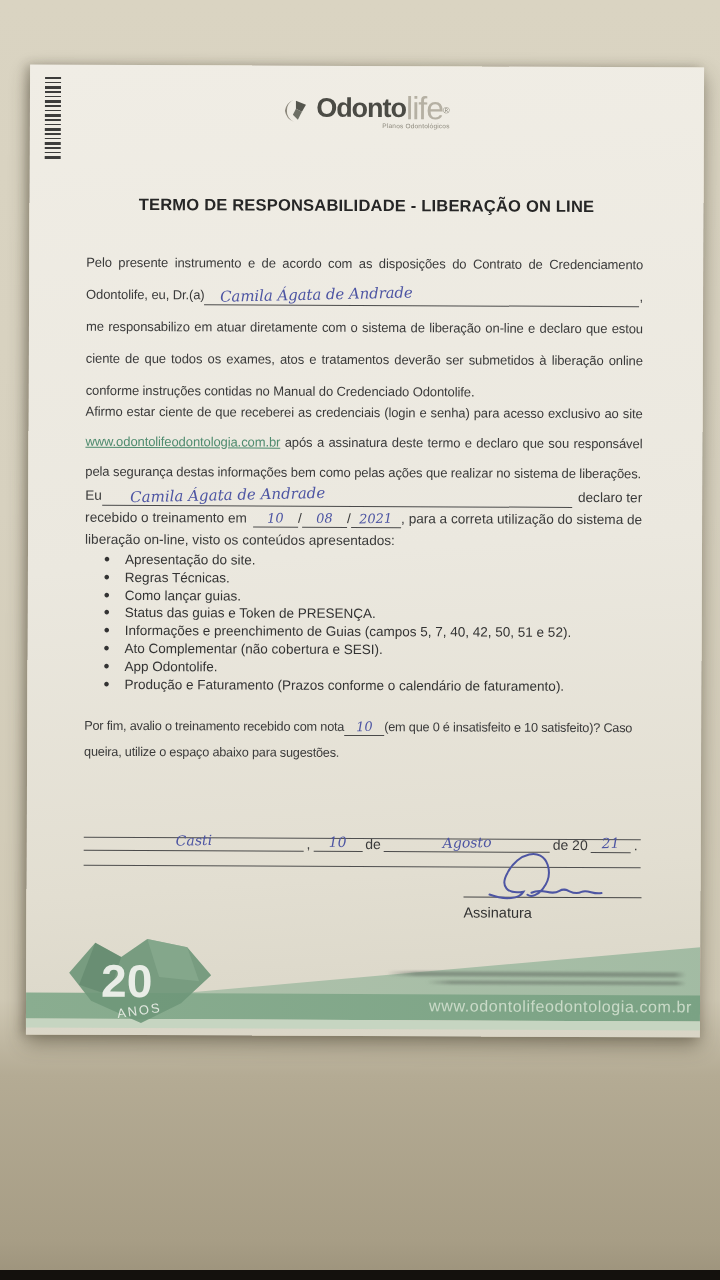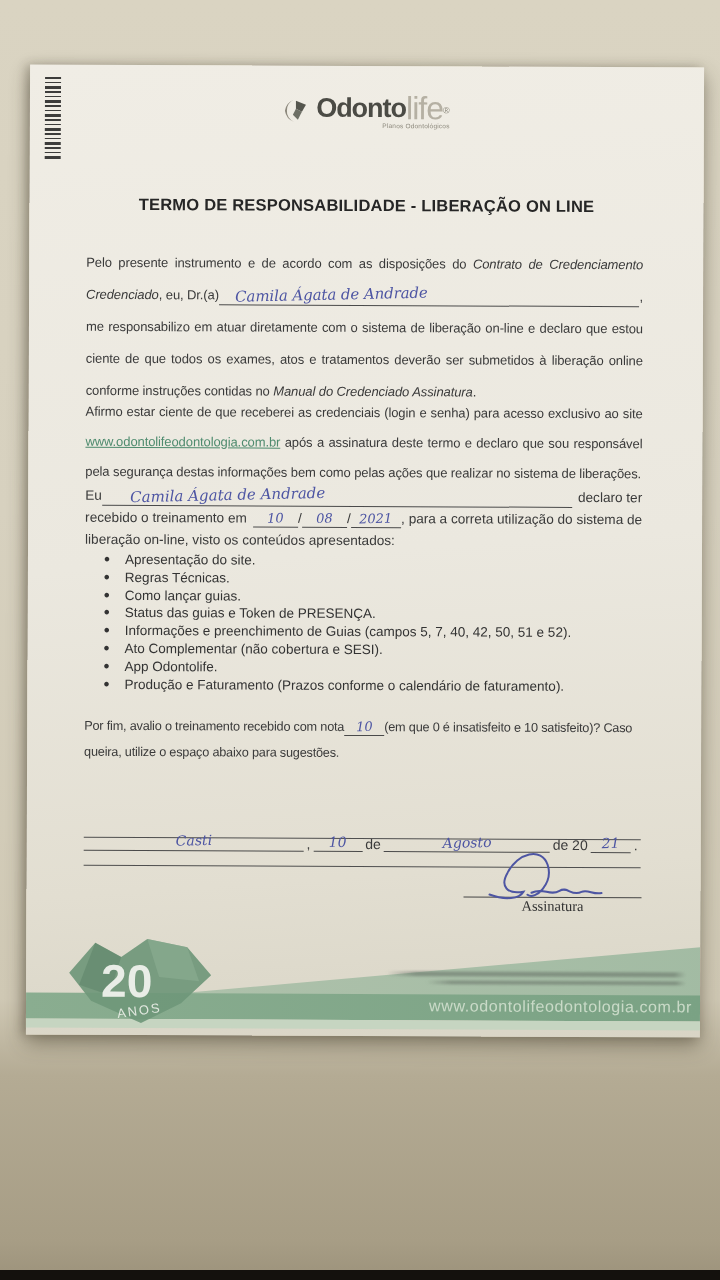--- a/index.html
+++ b/index.html
@@ -28,21 +28,21 @@
   .reg{font-size:9px;color:#8d897d;margin-top:2px;}
   .tagline{font-size:6.5px;color:#8d897d;text-align:right;margin-top:-3px;letter-spacing:.2px;}
   
   .title{position:absolute;top:130px;left:0;width:100%;text-align:center;
     font-size:16.5px;font-weight:bold;color:#262626;letter-spacing:.2px;}
   
   .block{position:absolute;left:57px;width:557px;color:#3a3a3a;}
   .line{position:relative;}
   .just{text-align:justify;text-align-last:justify;}
   .flexline{display:flex;align-items:baseline;white-space:nowrap;}
-  .it{font-style:italic;}
+  .it{}
   .blank{display:inline-flex;align-items:flex-end;border-bottom:1.4px solid #4a4a4a;}
   .grow{flex:1;}
   .hand{font-family:"DejaVu Serif",serif;font-style:italic;color:#4d55a3;
     display:inline-block;transform:rotate(-1.5deg);line-height:1;}
   .p1{top:182px;font-size:13px;letter-spacing:-.1px;}
   .p1 .line{height:32px;line-height:32px;}
   .p2{top:332px;font-size:13px;letter-spacing:-.1px;}
   .p2 .line{height:30px;line-height:30px;}
   .link{color:#4e8b6e;text-decoration:underline;}
   .p3{top:420px;font-size:13.6px;}
@@ -61,21 +61,21 @@
   .dateline{top:762px;height:24px;display:flex;align-items:flex-end;font-size:14px;white-space:nowrap;}
   .dateline .blank{height:100%;}
   .b-city{width:252px;justify-content:center;}
   .b-day{width:56px;justify-content:center;}
   .b-month{width:190px;justify-content:center;}
   .b-year{width:46px;justify-content:center;}
   .dateline span.printed{padding:0 3px;}
   
   .sig{position:absolute;left:437px;top:780px;width:178px;}
   .sigline{border-bottom:1.4px solid #454545;margin-top:-8px;}
-  .siglabel{text-align:center;font-size:14.5px;color:#323232;font-family:Liberation Serif, serif;}
+  .siglabel{font-size:14.5px;color:#323232;margin-top:7px;}
   
   .footer{position:absolute;left:0;right:0;bottom:16px;height:90px;}
   .wedge{position:absolute;left:112px;right:0;bottom:22px;height:58px;
     background:linear-gradient(90deg,#aabfa8,#9cb89f);
     clip-path:polygon(0 100%,100% 10%,100% 100%);opacity:.9;}
   .band{position:absolute;left:0;right:0;bottom:0;height:26px;
     background:linear-gradient(90deg,#8aad90,#7aa284);}
   .pale{position:absolute;left:0;right:0;bottom:-9px;height:9px;background:#c6d5c1;}
   .emblem{position:absolute;left:33px;bottom:-12px;}
   .site{position:absolute;right:8px;bottom:5px;font-size:16px;color:#d2e0cf;
@@ -110,30 +110,30 @@
         <span class="tagline">Planos Odontológicos</span>
       </span>
     </div>
   </div>
 
   <div class="title">TERMO DE RESPONSABILIDADE - LIBERAÇÃO ON LINE</div>
 
   <div class="block p1">
     <div class="line just"><span>Pelo presente instrumento e de acordo com as disposições do </span><span class="it">Contrato de Credenciamento</span></div>
     <div class="line flexline">
-      <span class="it">Credenciado</span>
+      <span class="it">Odontolife</span>
         <span>, eu, Dr.(a)</span>
       <span class="blank grow">
           <span class="hand" style="font-size:15px;padding-left:16px;margin-bottom:2px;">Camila Ágata de Andrade</span>
         </span>
       <span>,</span>
     </div>
     <div class="line just">me responsabilizo em atuar diretamente com o sistema de liberação on-line e declaro que estou</div>
     <div class="line just">ciente de que todos os exames, atos e tratamentos deverão ser submetidos à liberação online</div>
-    <div class="line"><span>conforme instruções contidas no </span><span class="it">Manual do Credenciado Assinatura</span><span>.</span></div>
+    <div class="line"><span>conforme instruções contidas no </span><span class="it">Manual do Credenciado Odontolife</span><span>.</span></div>
   </div>
 
   <div class="block p2">
     <div class="line just">Afirmo estar ciente de que receberei as credenciais (login e senha) para acesso exclusivo ao site</div>
     <div class="line just"><span class="link">www.odontolifeodontologia.com.br</span><span> após a assinatura deste termo e declaro que sou responsável</span></div>
     <div class="line">pela segurança destas informações bem como pelas ações que realizar no sistema de liberações.</div>
   </div>
 
   <div class="block p3">
     <div class="line flexline">

